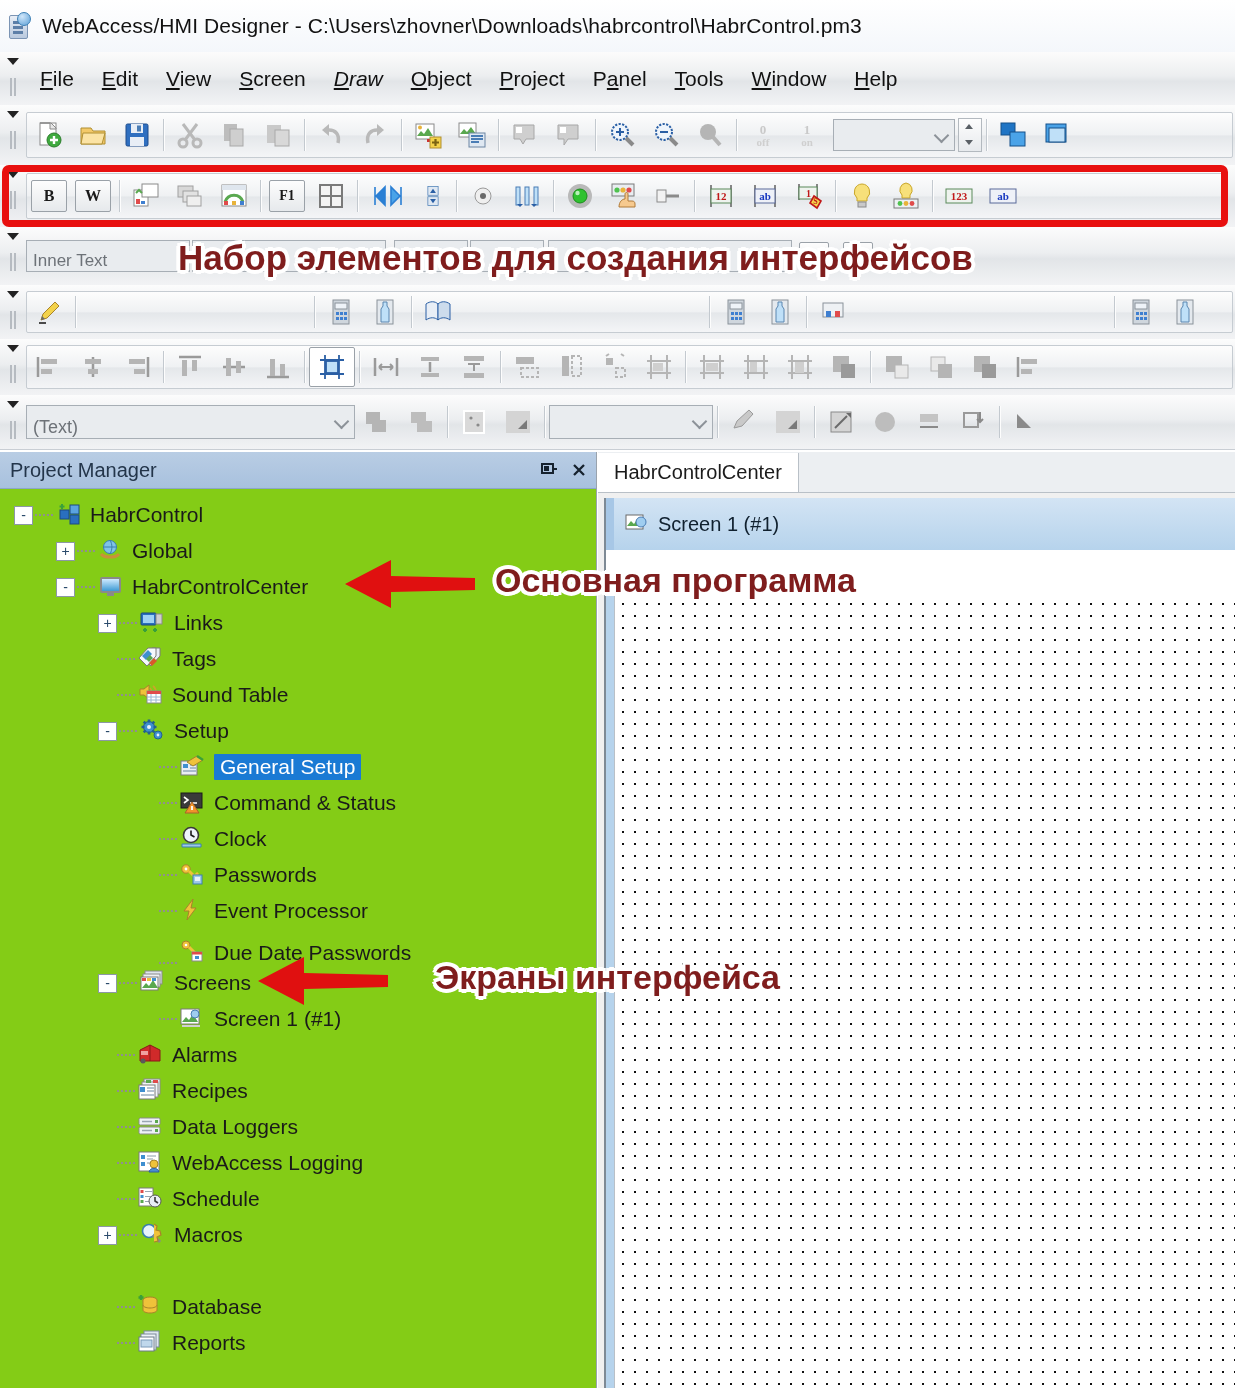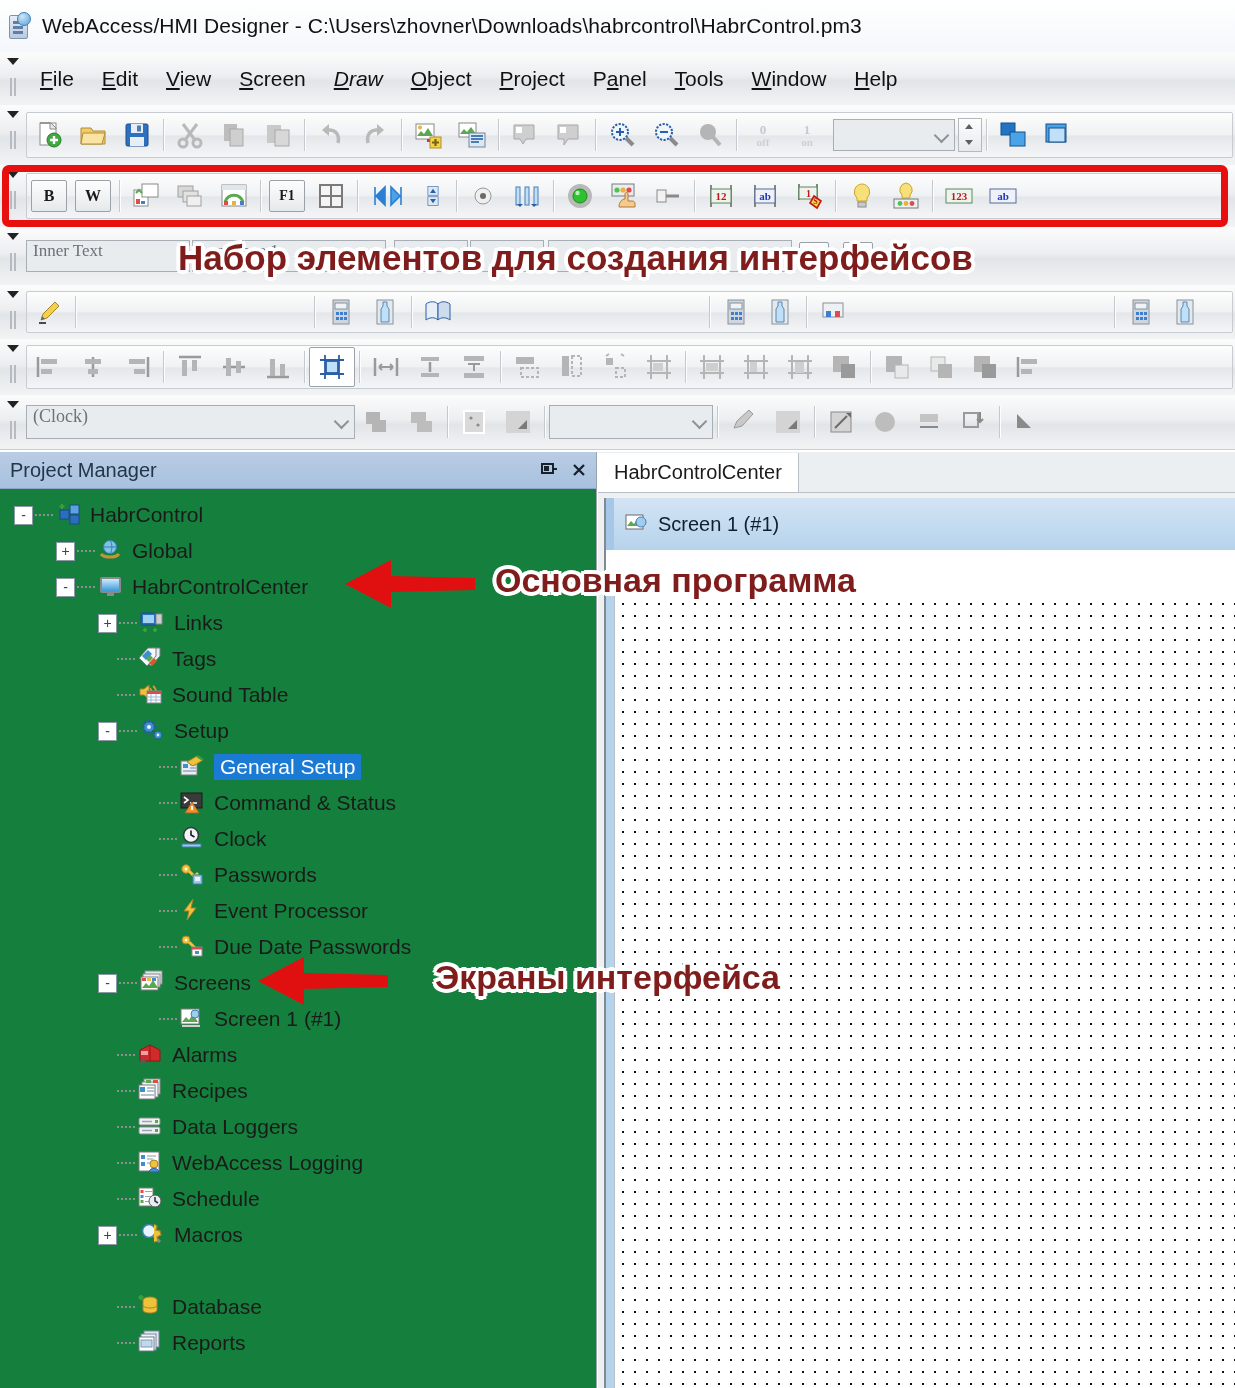--- a/index.html
+++ b/index.html
@@ -80,22 +80,22 @@
     box-shadow:1px 0 0 #fdfdfd;
   }
   .sunk{
     width:34px;height:30px;border:1px solid #9aa1a8;border-radius:2px;
     background:linear-gradient(#fdfdfd,#e6e9ec);
     display:flex;align-items:center;justify-content:center;
     font-size:16px;font-weight:bold;font-family:"Liberation Serif",serif;color:#1a1a1a;
   }
   .combo{
     height:30px;border:1px solid #a7aeb5;background:#e9ecef;
-    display:flex;align-items:flex-start;padding:0 6px;
-    font-size:17px;color:#6d7278;position:relative;flex:none;font-family:Liberation Serif, serif;
+    display:flex;align-items:flex-end;padding:0 6px;
+    font-size:17px;color:#6d7278;position:relative;flex:none;
   }
   .combo .chev{
     position:absolute;right:7px;top:10px;width:9px;height:9px;
     border-right:2px solid #8c9299;border-bottom:2px solid #8c9299;
     transform:rotate(45deg);
   }
   .spin{
     width:22px;height:32px;flex:none;display:flex;flex-direction:column;
     border:1px solid #b3b9bf;background:linear-gradient(#fdfdfd,#e7eaed);
   }
@@ -113,21 +113,21 @@
   
   #redbox{
     position:absolute;left:2px;top:165px;width:1226px;height:62px;
     border:7px solid #e8100f;border-radius:7px;
     box-sizing:border-box;pointer-events:none;z-index:40;
   }
 
   
   #pm{
     position:absolute;left:0;top:452px;width:597px;height:936px;
-    background:#15803d;border-right:1px solid #9aa3ad;
+    background:#84cc16;border-right:1px solid #9aa3ad;
     box-sizing:border-box;
   }
   #pm-header{
     height:36px;width:100%;
     background:linear-gradient(#b9cde4,#a8c1de);
     border-bottom:1px solid #8ca7c6;
     display:flex;align-items:center;
   }
   #pm-header .pm-title{
     font-size:20px;color:#23354a;margin-left:10px;flex:1;
@@ -834,21 +834,21 @@
     </div>
 </div>
 
 <div class="tbrow" style="top:395px;height:54px;">
   <div class="gripcol">
     <div class="grip-arrow"></div>
     <div class="grip-bars"></div>
   </div>
   <div style="display:flex;align-items:center;flex:1;height:42px;">
     <div class="combo" style="width:315px;height:32px;font-size:18px;">
-      <span>(Clock)</span>
+      <span>(Text)</span>
       <span class="chev"></span>
     </div>
     <div class="btn">
       <svg class="g" viewBox="0 0 30 30">
           <path d="M4 5h14v8h6v12H10v-8H4z" fill="#b5b5b5"></path>
         </svg>
     </div>
     <div class="btn">
       <svg class="g" viewBox="0 0 30 30">
           <path d="M5 5h15v9h6v11H11v-9H5z" fill="#bdbdbd"></path>
@@ -1067,21 +1067,21 @@
         <div class="nlbl">Passwords</div>
       </div>
       <div class="node" style="padding-left: 126px;">
         <div class="tog none"></div>
         <div class="dots"></div>
         <div class="nico"><svg width="26" height="24" viewBox="0 0 24 24">
             <path d="M13 1l-9 12h5l-2 9 9-12h-5z" fill="#f0c23a" stroke="#a8832a"></path>
           </svg></div>
         <div class="nlbl">Event Processor</div>
       </div>
-      <div class="node" style="padding-left: 126px;">
+      <div class="node" style="padding-left: 126px; align-items: flex-end;">
         <div class="tog none"></div>
         <div class="dots"></div>
         <div class="nico"><svg width="26" height="24" viewBox="0 0 24 24">
             <circle cx="6" cy="6" r="4" fill="#f0c23a" stroke="#a8832a"></circle>
             <circle cx="6" cy="6" r="1.3" fill="#fff"></circle>
             <path d="M9 8l8 8" stroke="#f0c23a" stroke-width="3"></path>
             <rect x="12" y="13" width="10" height="9" fill="#fff" stroke="#8a8a8a"></rect>
             <rect x="12" y="13" width="10" height="2.5" fill="#e04b4b"></rect>
             <rect x="15" y="17" width="4" height="3" fill="#3f8fd0"></rect>
           </svg></div>

